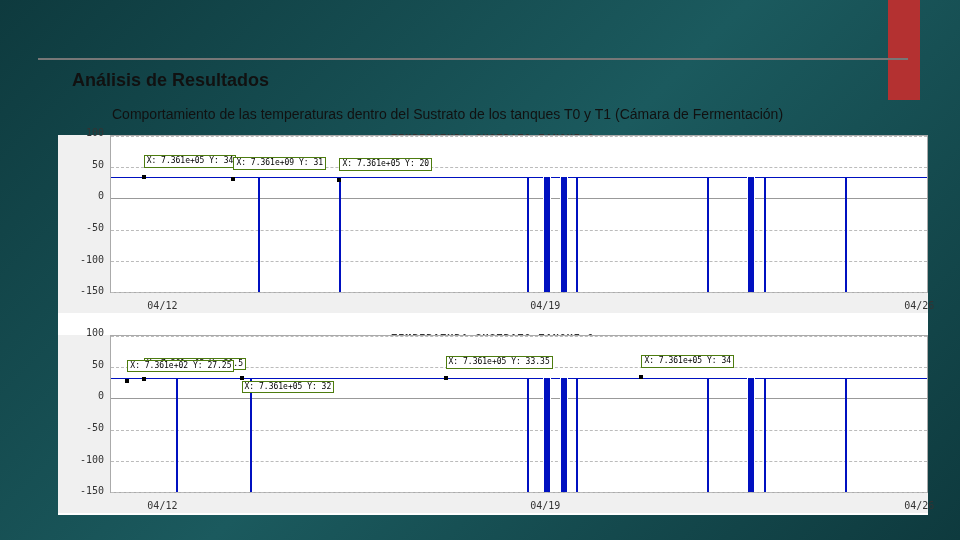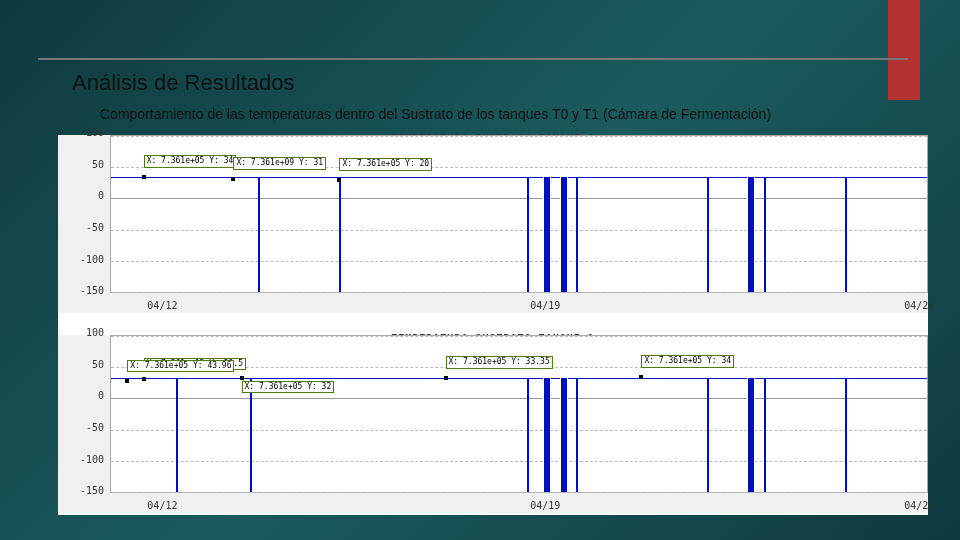--- a/index.html
+++ b/index.html
@@ -1,21 +1,21 @@
 <!DOCTYPE html>
 <html><head>
 <meta charset="utf-8">
 <style>
   html,body{margin:0;padding:0;width:960px;height:540px;font-family:Arial,Helvetica,sans-serif;background:linear-gradient(135deg,#0e3a3e 0%,#1b5a5e 50%,#0e3a3e 100%);}
   .slide{position:relative;width:960px;height:540px;}
   .red-block{position:absolute;top:0;right:40px;width:32px;height:100px;background:#b43131;}
   .title{position:absolute;top:18px;left:38px;font-size:28px;color:#111;}
   .underline{position:absolute;top:58px;left:38px;width:870px;height:2px;background:#777;}
-  .subtitle{position:absolute;top:70px;left:72px;font-size:22px;color:#111;font-weight:normal;}
-  .desc{position:absolute;top:106px;left:100px;font-size:14px;color:#111;text-align:center;}
+  .subtitle{position:absolute;top:70px;left:72px;font-size:18px;color:#111;font-weight:bold;}
+  .desc{position:absolute;top:106px;left:112px;font-size:14px;color:#111;text-align:center;}
   .chart-wrap{position:absolute;top:135px;left:58px;width:870px;height:380px;background:#fff;}
   .panel{position:relative;width:870px;background:#f0f0f0;}
   .panel.top{height:178px;border-bottom:22px solid #fff;}
   .panel.bot{height:178px;}
   .plot{position:absolute;top:0;left:52px;right:0;bottom:20px;background:#fff;border:1px solid #aaa;}
   .yaxis{position:absolute;top:0;left:0;width:50px;bottom:20px;}
   .ytick{position:absolute;right:4px;font-size:10px;font-family:monospace;color:#333;text-align:right;width:40px;}
   .ygrid{position:absolute;left:0;right:0;height:0;border-top:1px dashed #bbb;}
   .ysolid{position:absolute;left:0;right:0;height:0;border-top:1px solid #999;}
   .xtick{position:absolute;bottom:2px;font-size:10px;font-family:monospace;color:#333;}
@@ -99,21 +99,21 @@
           <div class="vline thick" style="left: 53%; top: 26.8%;"></div>
           <div class="vline thick" style="left: 55%; top: 26.8%;"></div>
           <div class="vline" style="left: 57%; top: 26.8%;"></div>
           <div class="vline" style="left: 73%; top: 26.8%;"></div>
           <div class="vline thick" style="left: 78%; top: 26.8%;"></div>
           <div class="vline" style="left: 80%; top: 26.8%;"></div>
           <div class="vline" style="left: 90%; top: 26.8%;"></div>
           <div class="marker" style="left: 4%; top: 27.8%;"></div>
           <div class="mlabel" style="left: 4%; top: 13.8%;">X: 7.361e+05 Y: 30.5</div>
           <div class="marker" style="left: 2%; top: 29.1%;"></div>
-          <div class="mlabel" style="left: 2%; top: 15.1%;">X: 7.361e+05 Y: 43.96</div>
+          <div class="mlabel" style="left: 2%; top: 15.1%;">X: 7.361e+02 Y: 27.25</div>
           <div class="marker" style="left: 16%; top: 27.2%;"></div>
           <div class="mlabel" style="left: 16%; top: 13.2%; margin-top: 24px;">X: 7.361e+05 Y: 32</div>
           <div class="marker" style="left: 41%; top: 26.66%;"></div>
           <div class="mlabel" style="left: 41%; top: 12.66%;">X: 7.361e+05 Y: 33.35</div>
           <div class="marker" style="left: 65%; top: 26.4%;"></div>
           <div class="mlabel" style="left: 65%; top: 12.4%;">X: 7.361e+05 Y: 34</div>
         </div>
     <div class="xtick" style="left: 12%; transform: translateX(-50%);">04/12</div>
         <div class="xtick" style="left: 56%; transform: translateX(-50%);">04/19</div>
         <div class="xtick" style="left: 99%; transform: translateX(-50%);">04/26</div>

